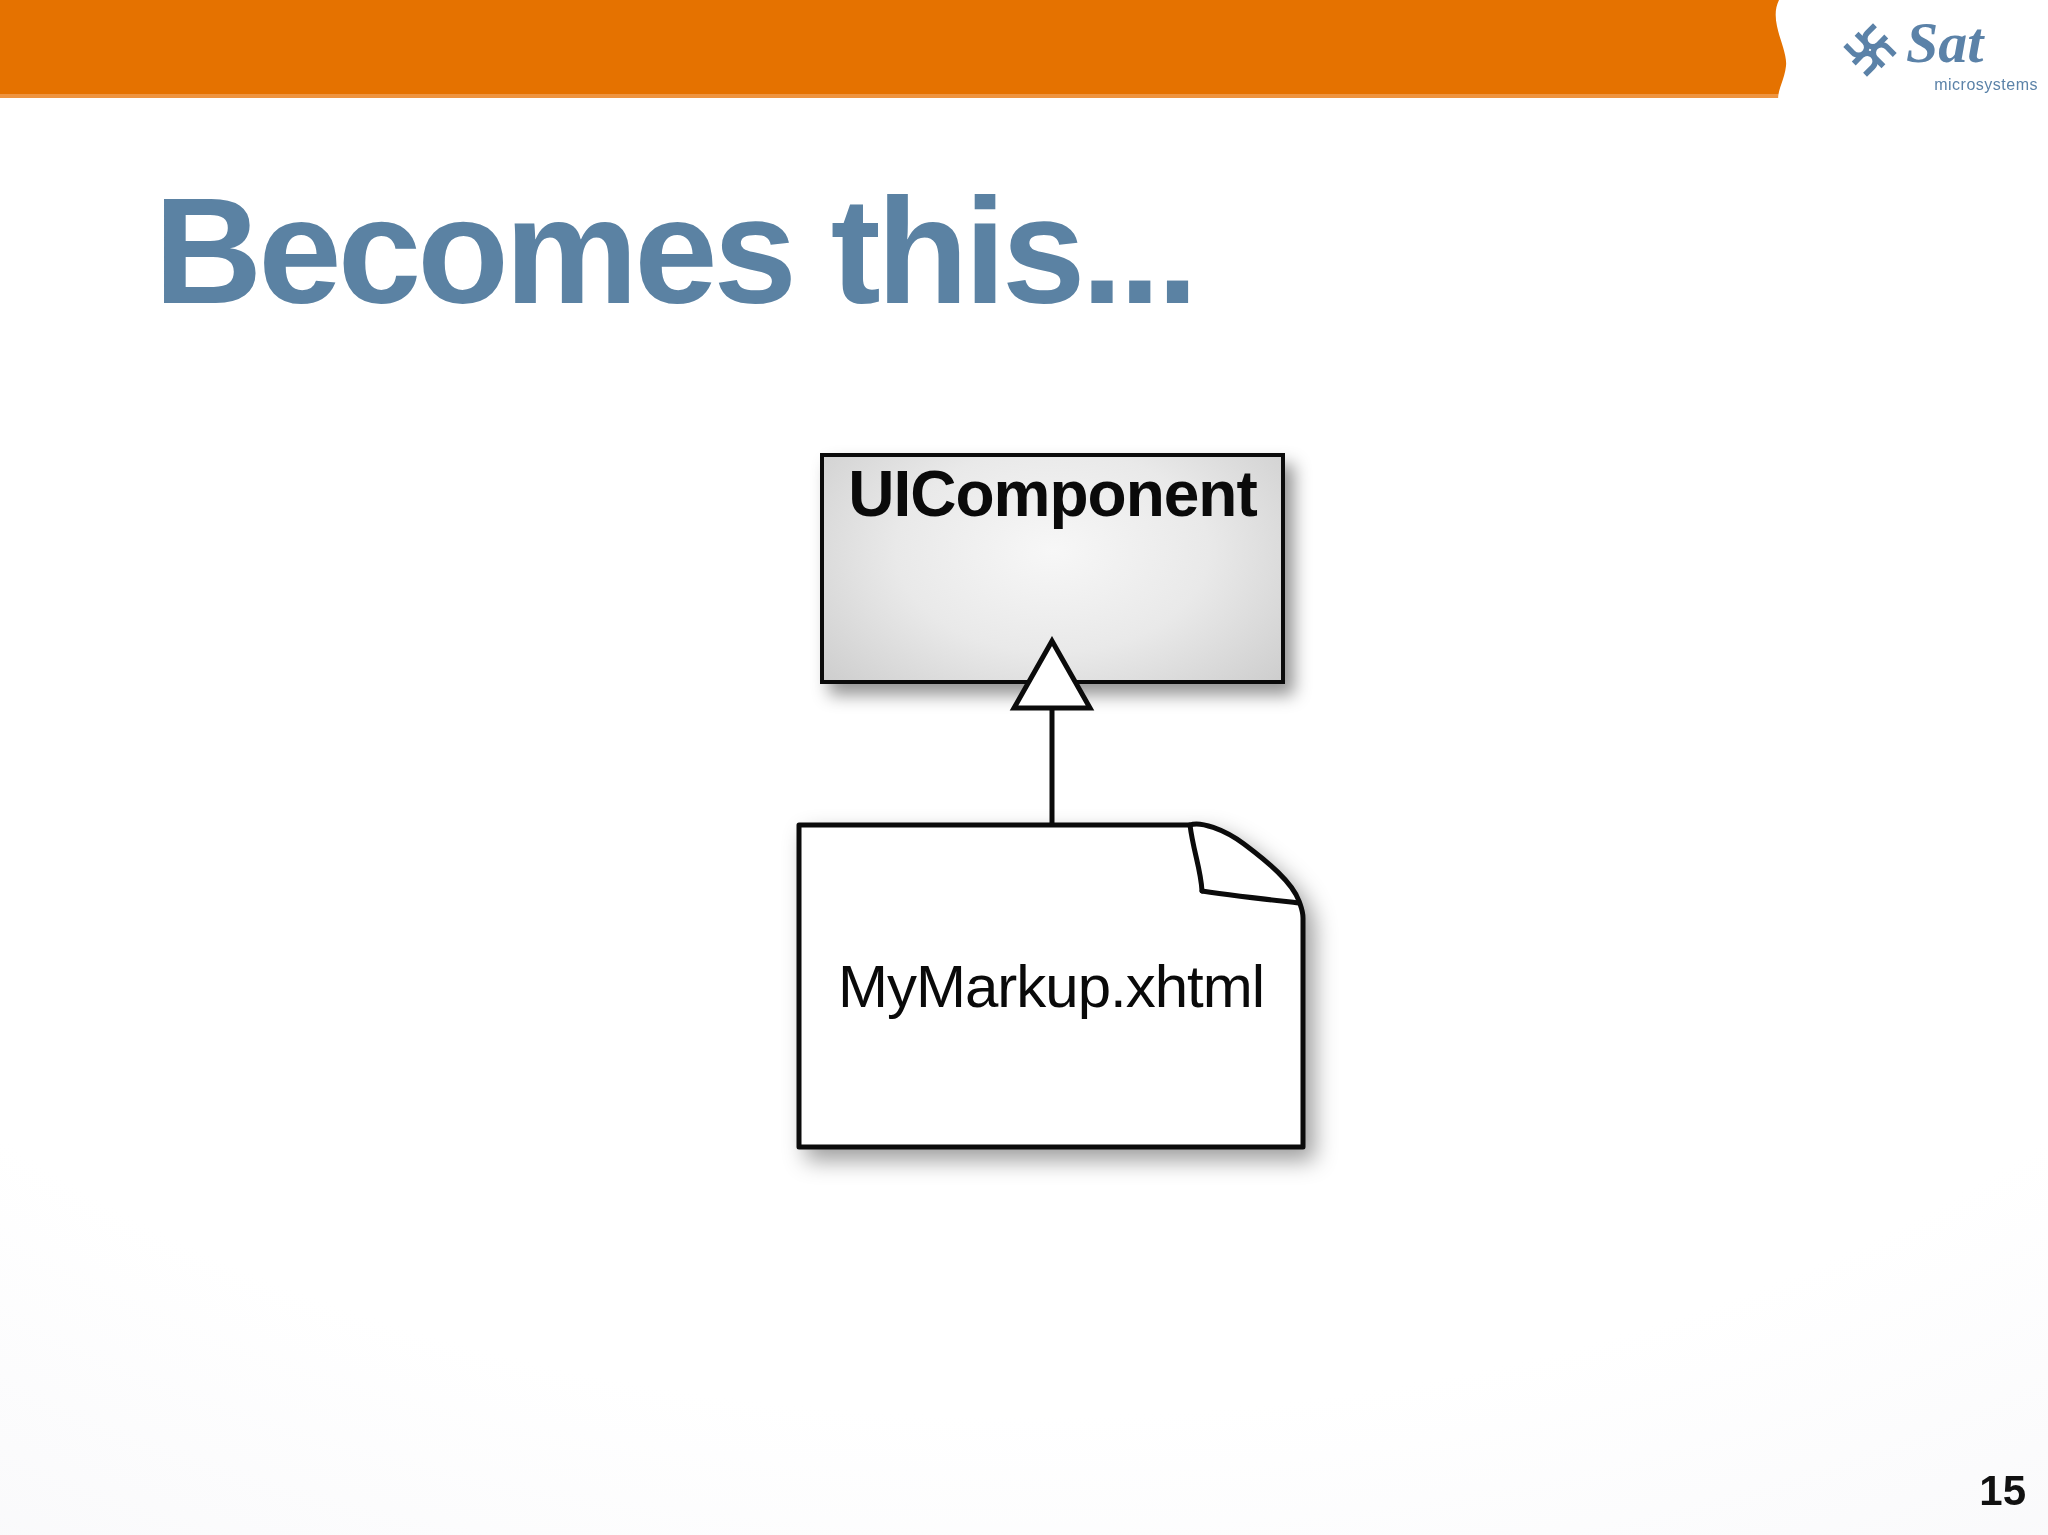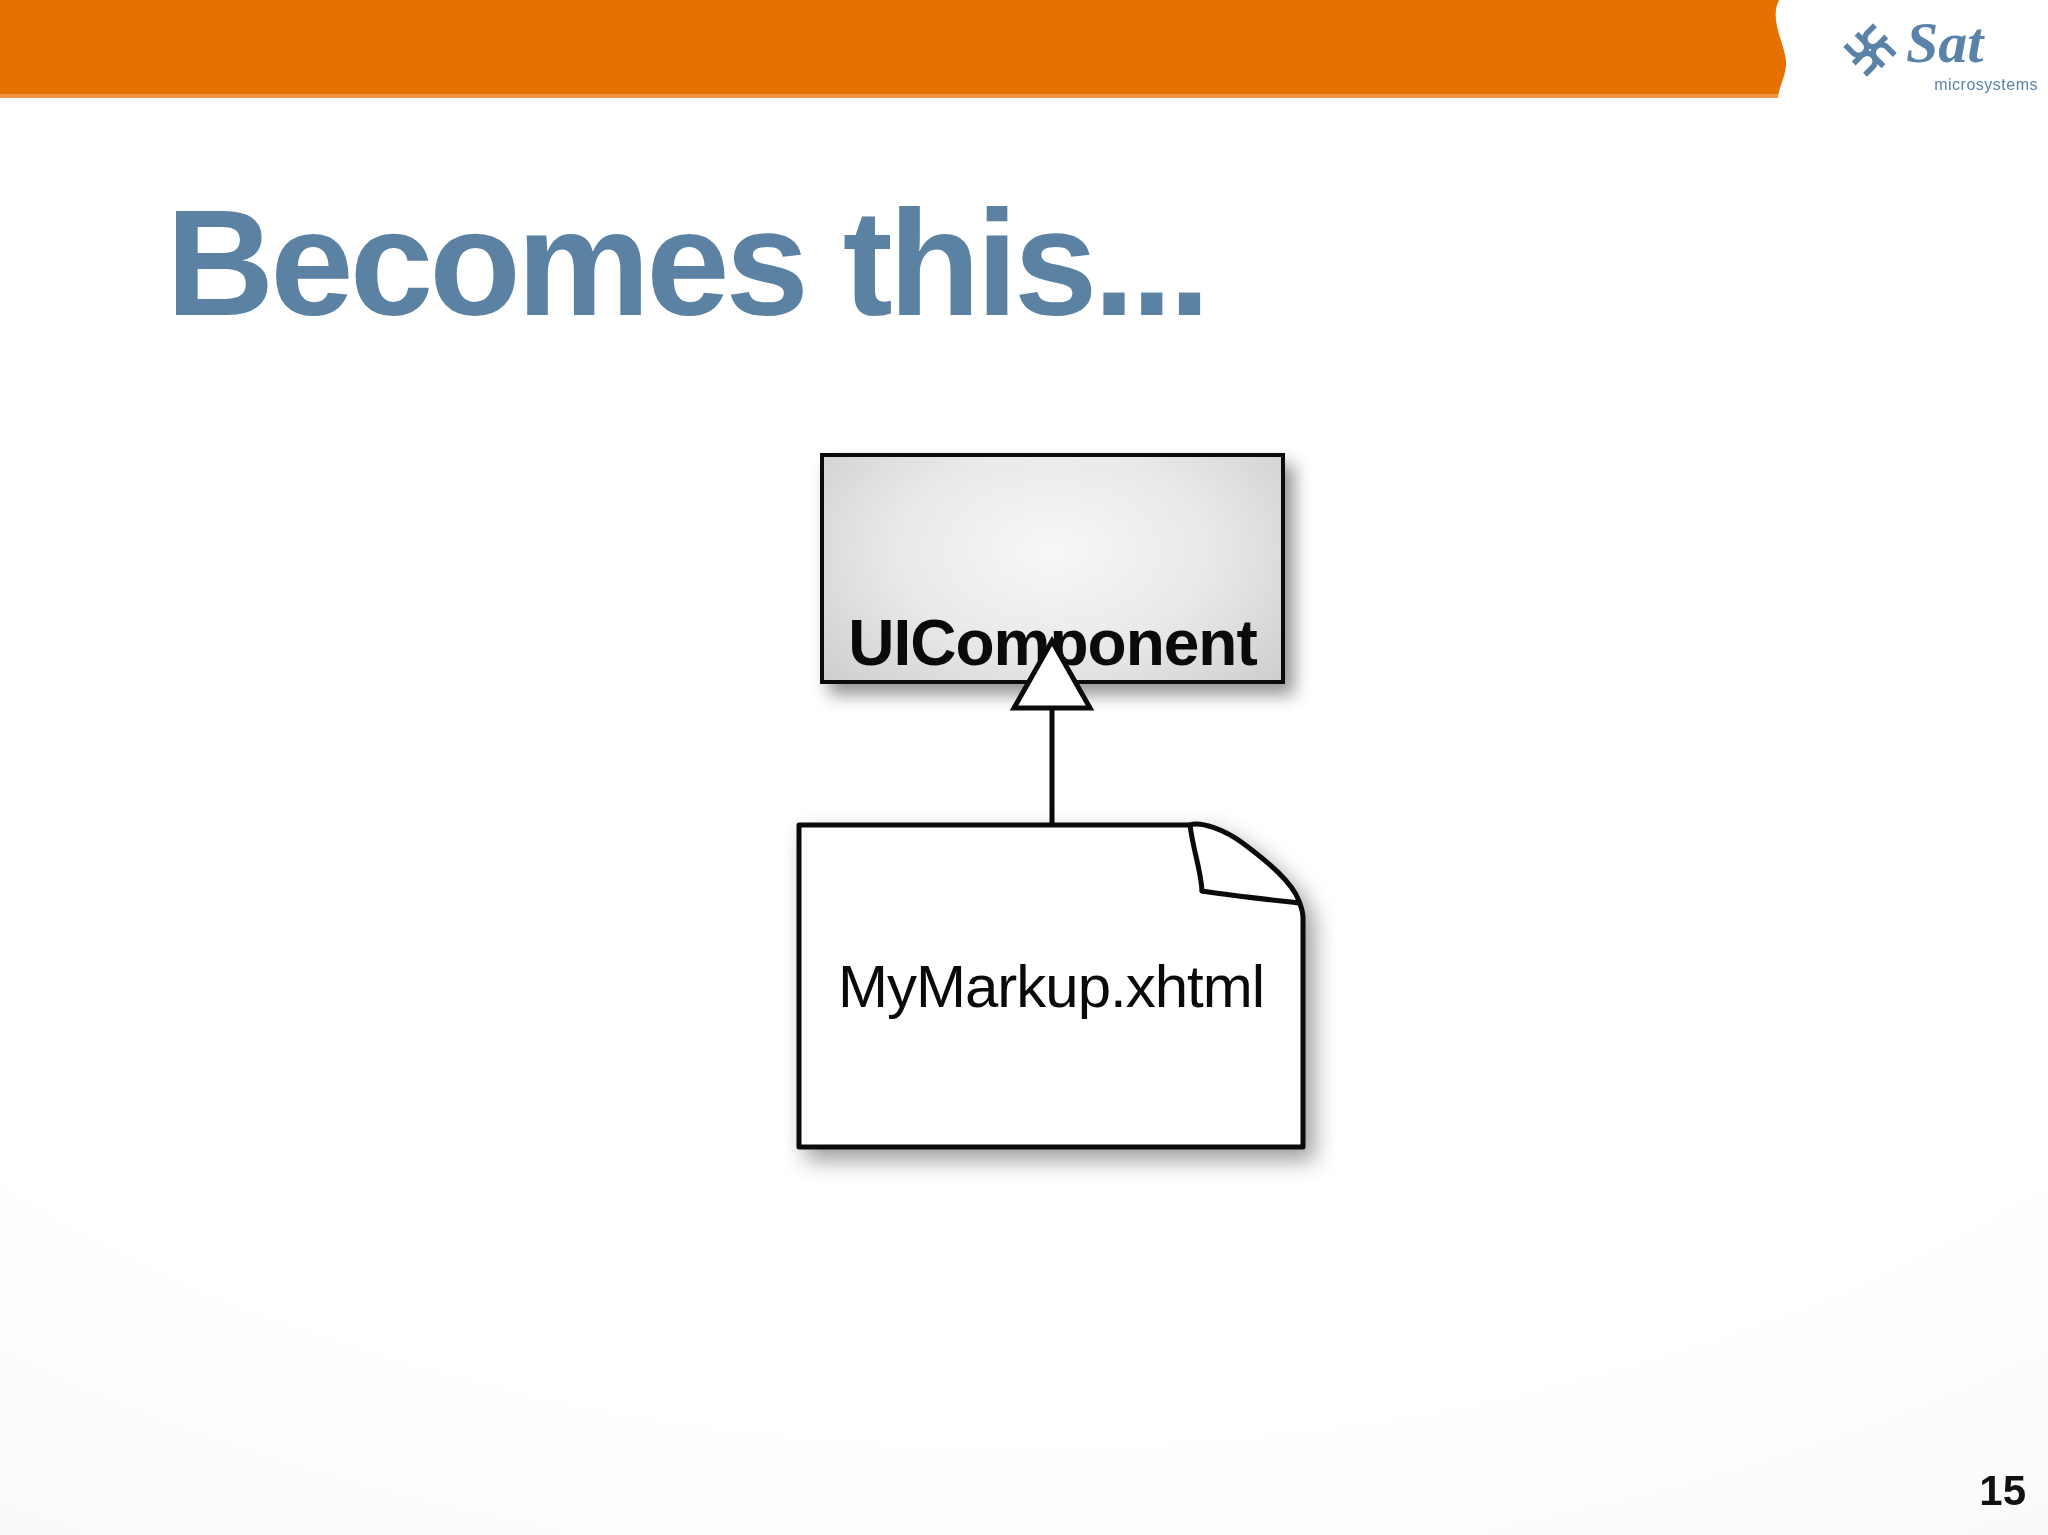--- a/index.html
+++ b/index.html
@@ -25,35 +25,35 @@
   .logo-tagline{
     position:absolute;left:70px;top:64px;width:130px;
     text-align:right;
     font-size:16px;letter-spacing:0.5px;
     color:var(--logo-blue,#5b82a8);
   }
 
   
   .page-title{
     position:absolute;left:150px;top:172px;
-    margin:16px;
+    margin:4px;
     font-size:150px;line-height:1;
     font-weight:bold;letter-spacing:-4px;
     color:var(--title-blue,#5b82a3);
     white-space:nowrap;
   }
 
   
   .class-box{
     position:absolute;left:820px;top:453px;width:465px;height:231px;
     box-sizing:border-box;
     border:4px solid #0b0b0b;
     background:radial-gradient(90% 120% at 50% 42%, #f7f7f7 0%, #e9e9e9 38%, #cfcfcf 72%, #a9a9a9 100%);
     box-shadow:9px 11px 16px rgba(0,0,0,0.42);
-    display:flex;align-items:flex-end;justify-content:center;
+    display:flex;align-items:flex-start;justify-content:center;
   }
   .class-box-label{
     font-size:64px;font-weight:bold;color:#0a0a0a;letter-spacing:-1px;
   }
   .generalization-arrow{position:absolute;left:990px;top:636px;}
   .document-shape{position:absolute;left:780px;top:806px;}
   .document-label{
     position:absolute;left:799px;top:952px;width:504px;
     text-align:center;
     font-size:60px;color:#0a0a0a;

